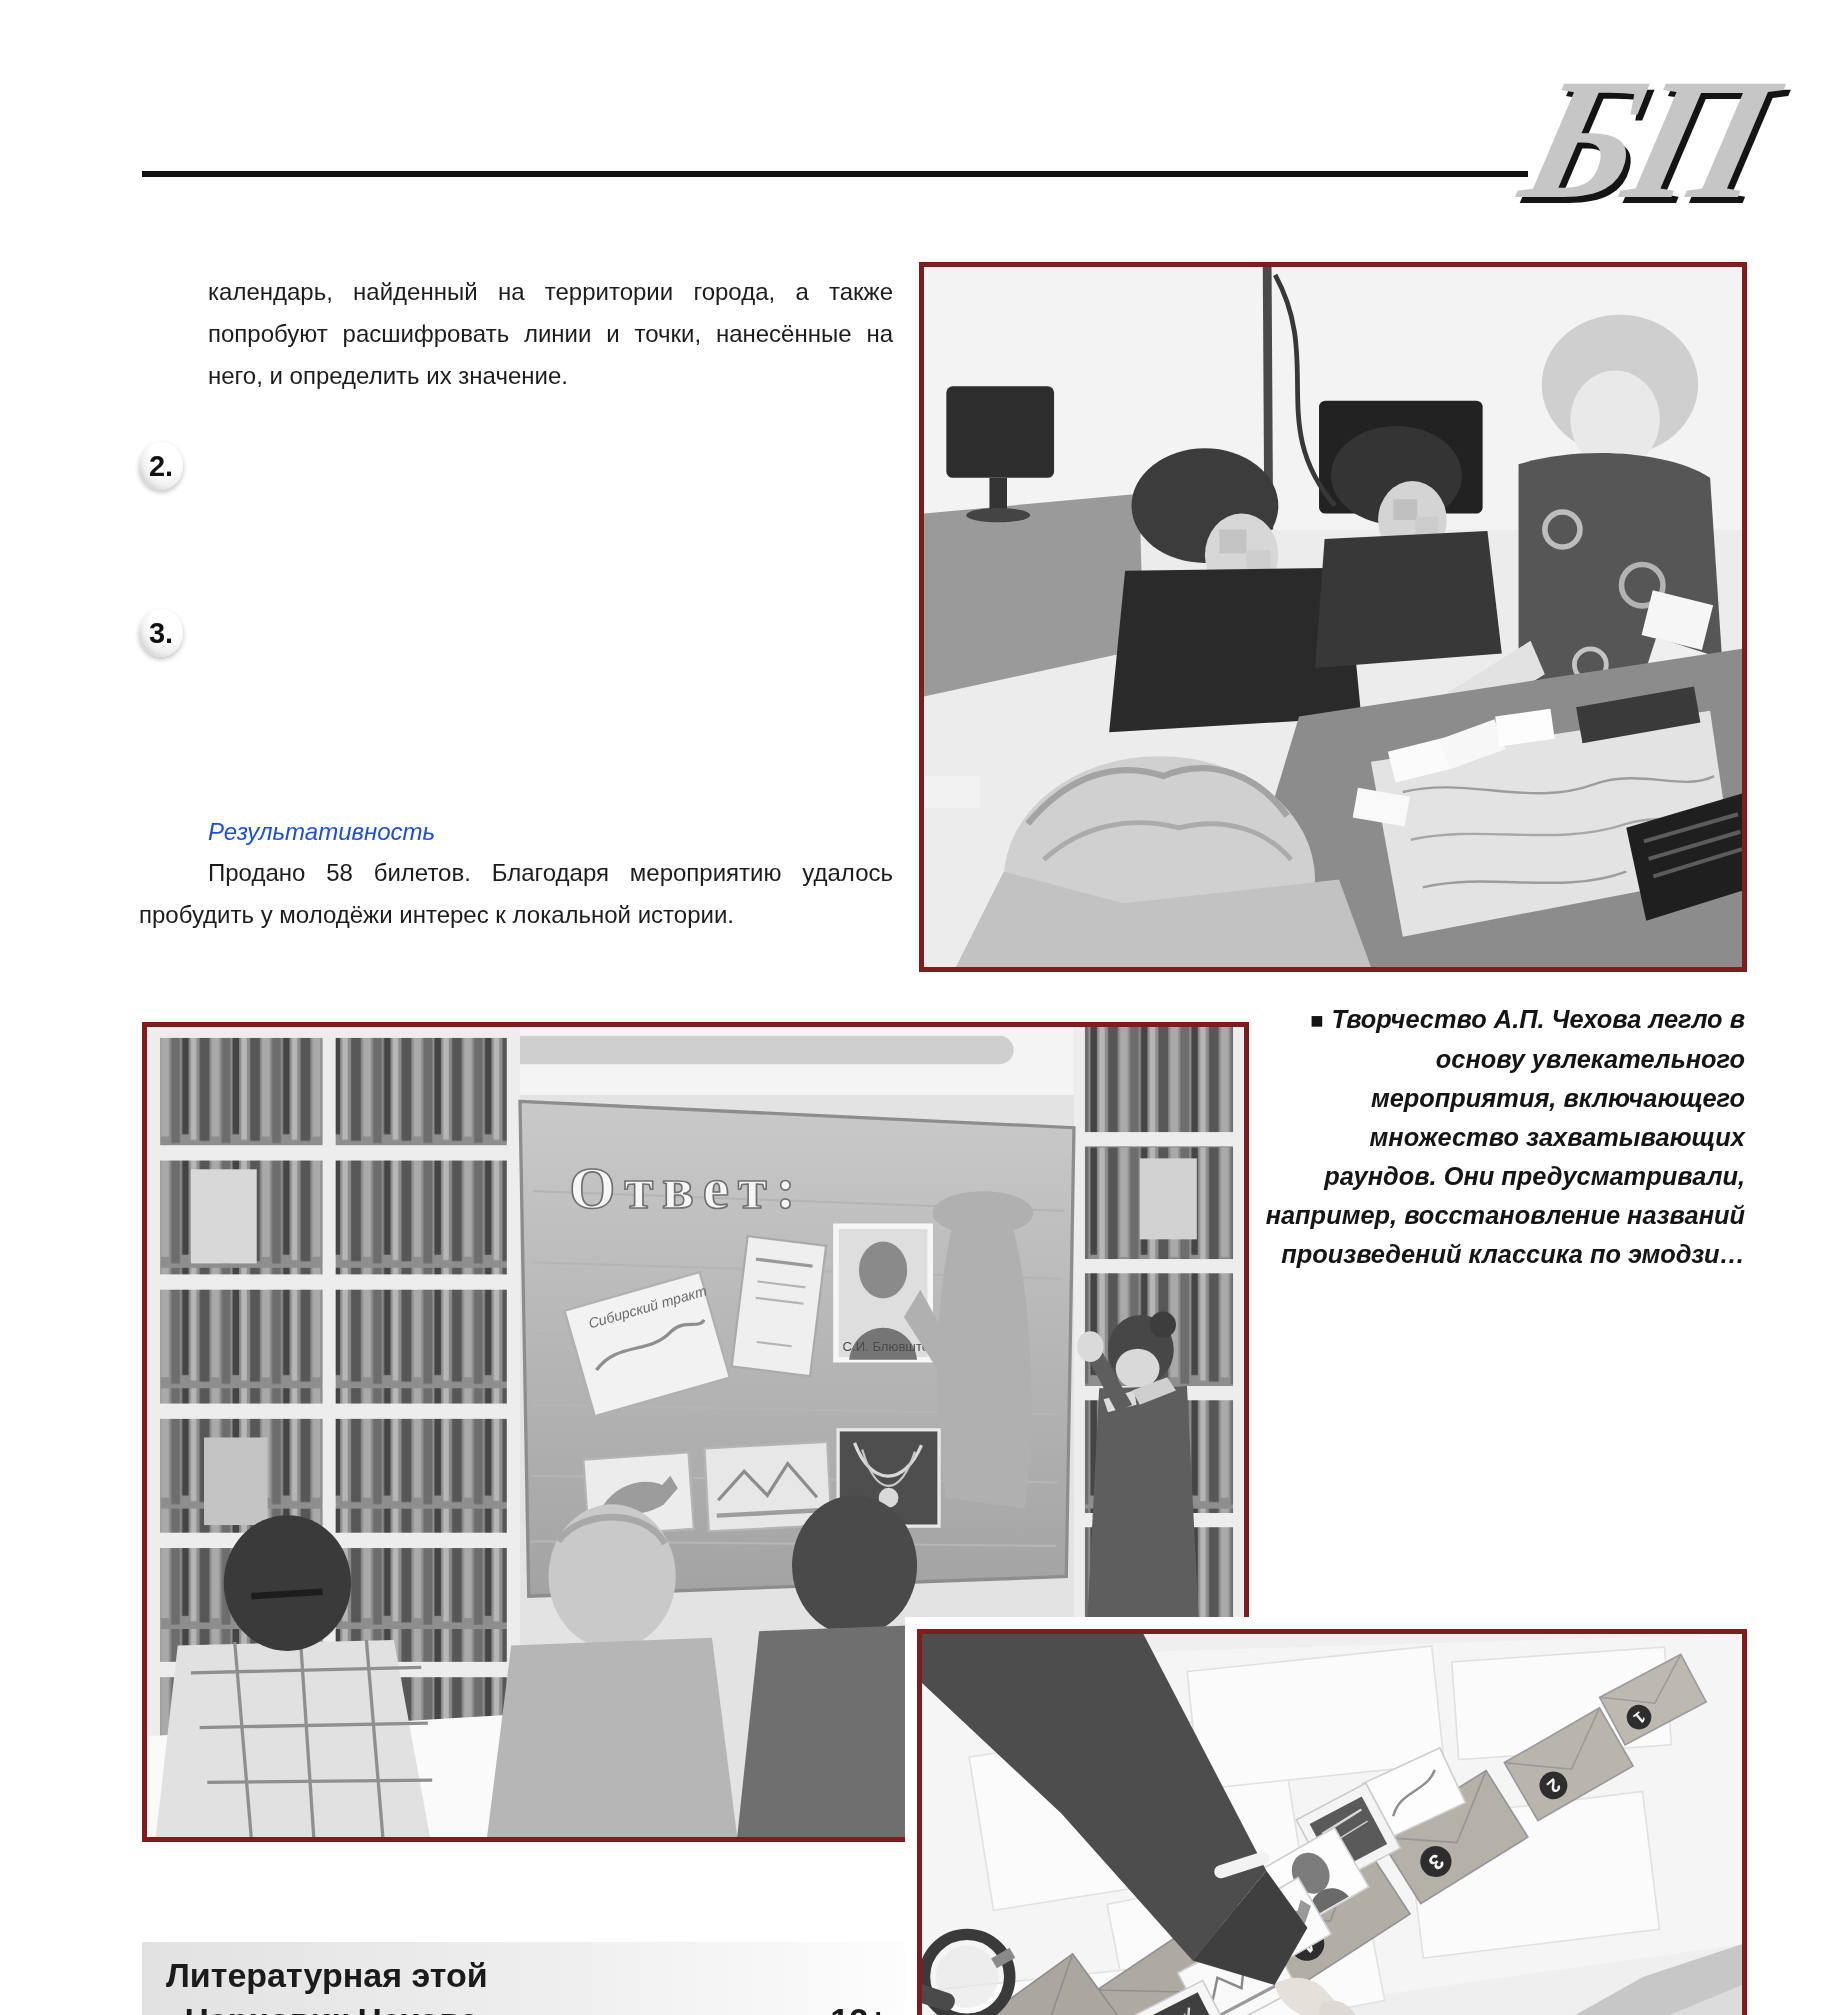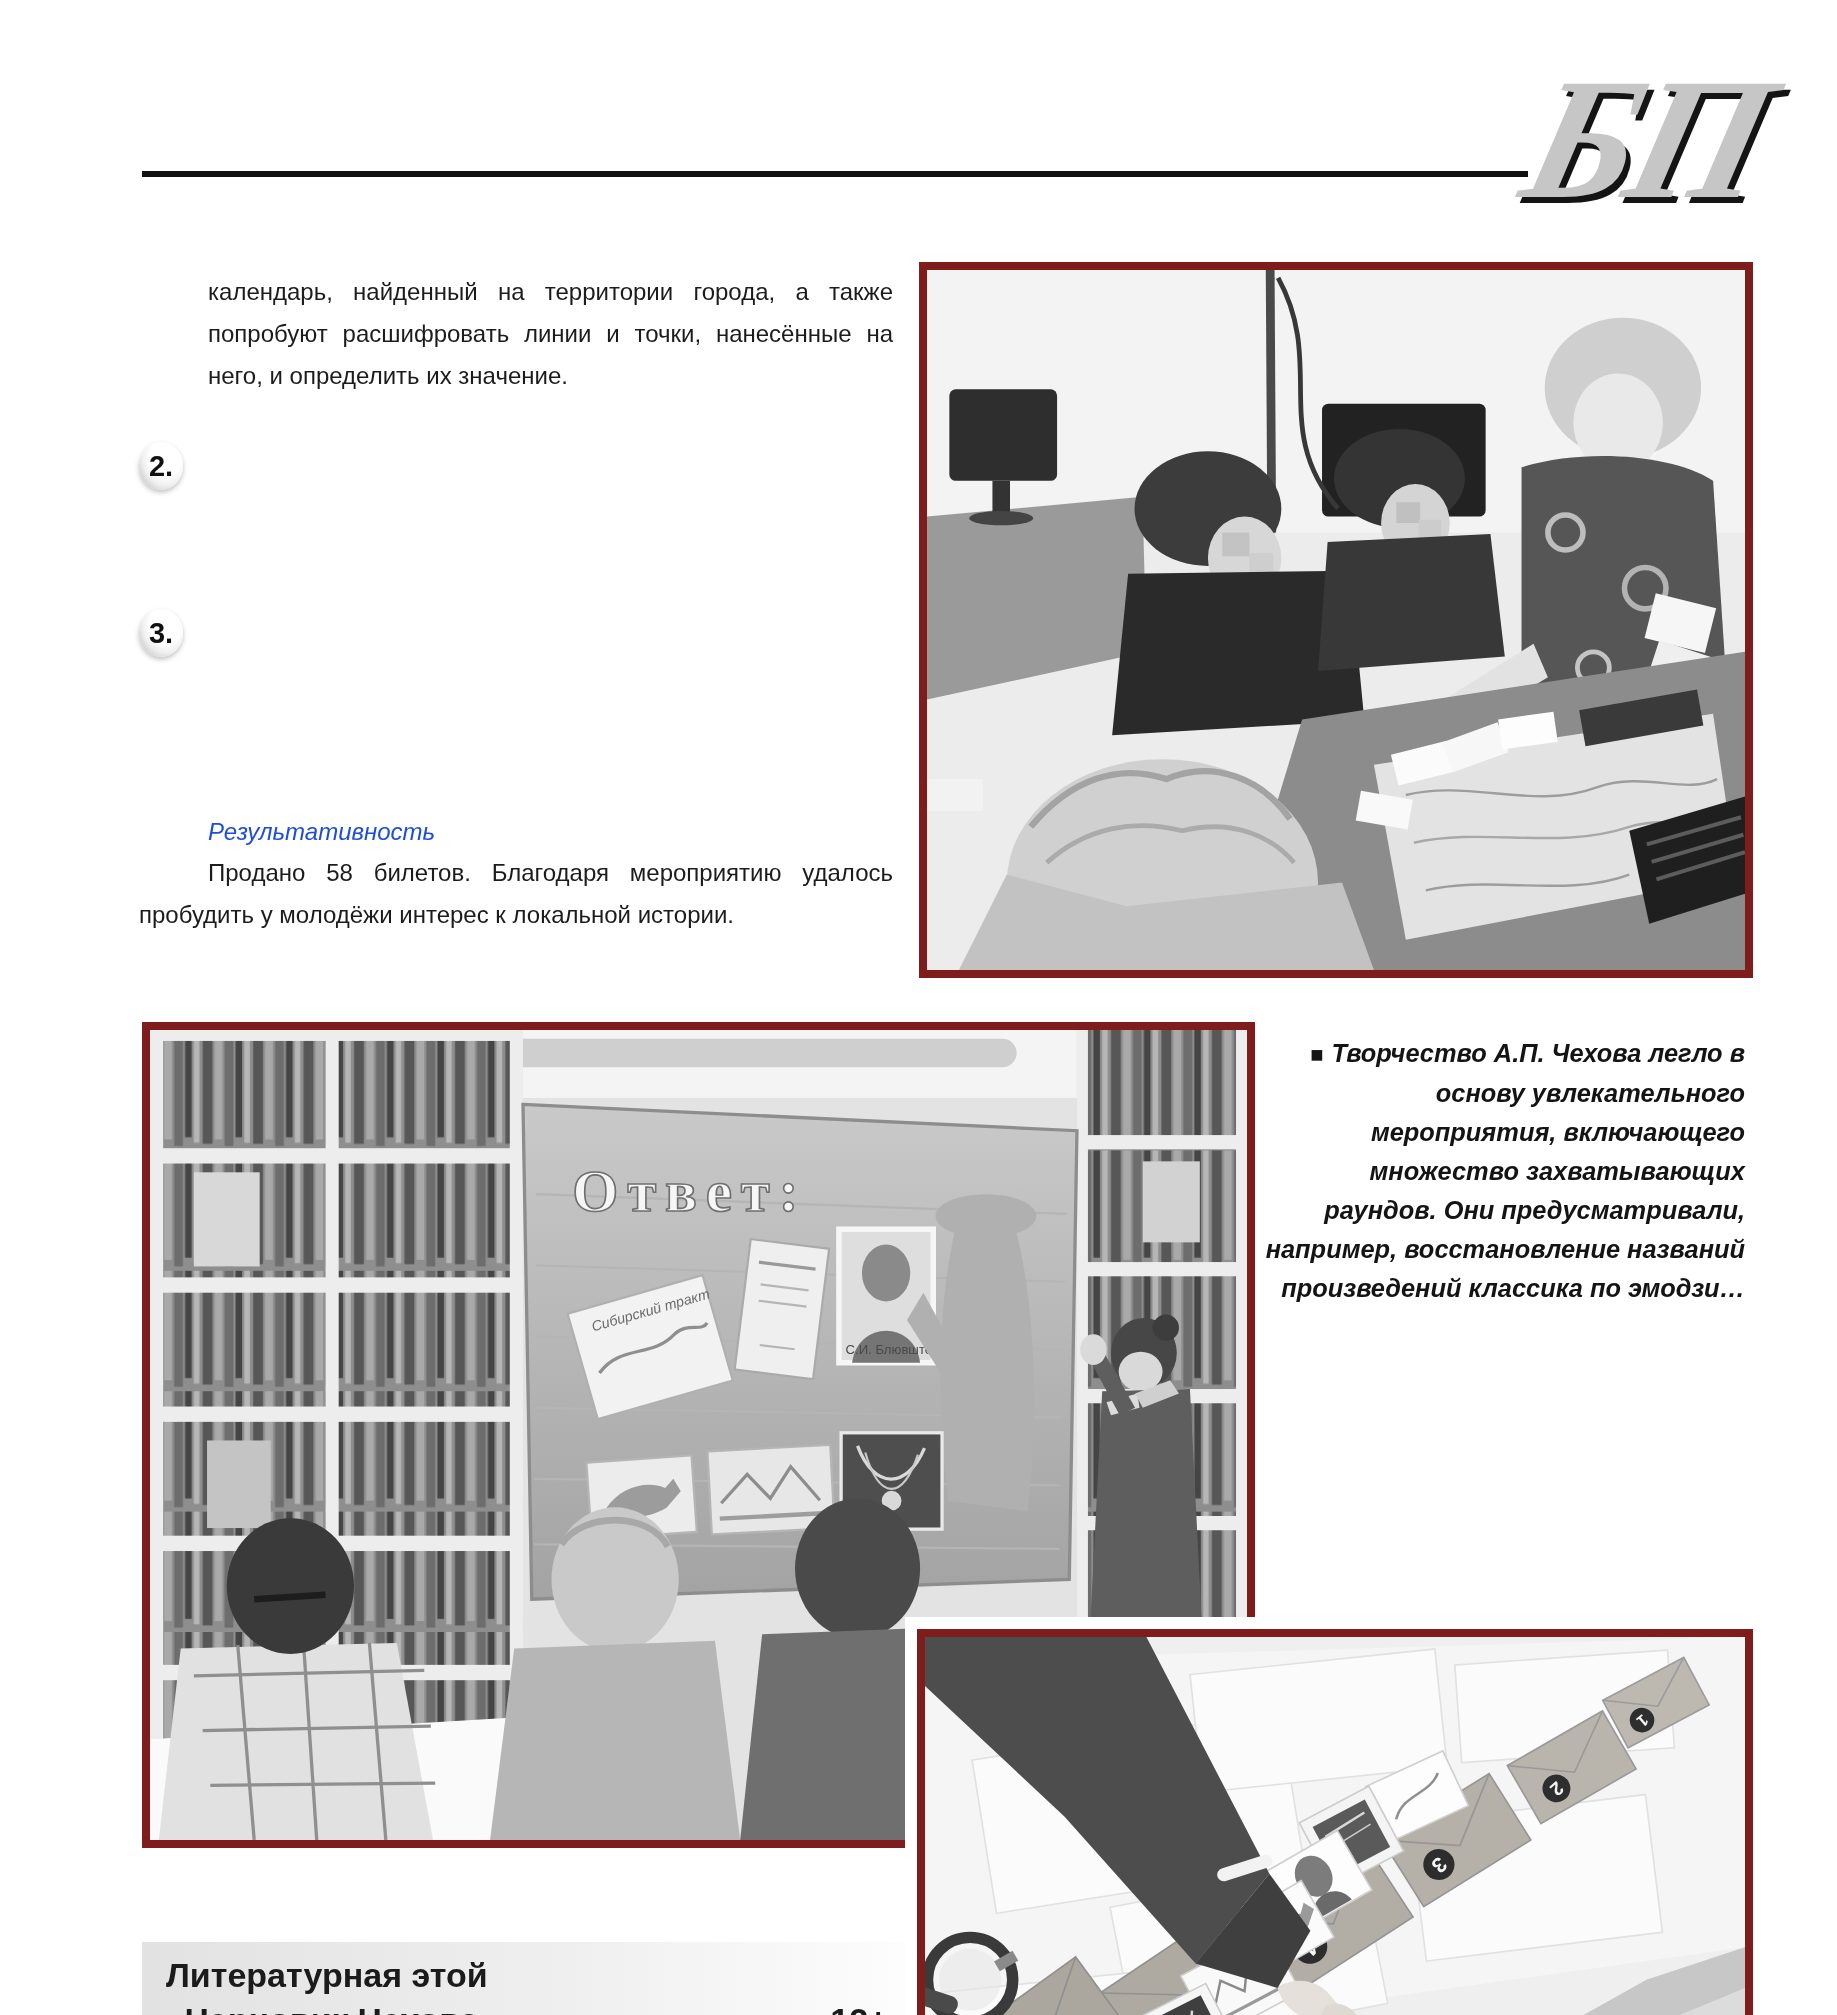--- a/index.html
+++ b/index.html
@@ -12,25 +12,25 @@
         color:#c6c6c6;transform:skewX(-14deg);letter-spacing:-7.3px;
         text-shadow:6.4px 6.4px 0 #141414;}
   
   .body-par{position:absolute;font-size:24px;line-height:42px;text-align:justify;color:#1c1c1c;}
   .ital-head{position:absolute;font-size:24px;line-height:42px;font-style:italic;color:#1d4ed8;white-space:nowrap;}
   .num-circle{position:absolute;width:44px;height:48px;border-radius:50%;
         background:radial-gradient(ellipse at 62% 30%, #ffffff 42%, #efefef 62%, #cccccc 82%, #909090 100%);
         box-shadow:0 2.4px 5.6px rgba(0,0,0,0.25);
         font-weight:bold;font-size:29px;line-height:48px;text-align:center;color:#111;}
   
-  .caption{position:absolute;font-weight:bold;font-style:italic;font-size:25.4px;line-height:39px;color:#141414;margin-top:34px;}
+  .caption{position:absolute;font-weight:bold;font-style:italic;font-size:25.4px;line-height:39px;color:#141414;}
   .cap-right{text-align:right;}
   .cap-bullet{font-style:normal;font-size:22px;letter-spacing:8px;}
   
-  .photo{position:absolute;border:8px solid #7f1d1d;overflow:hidden;background:#ef4444;}
+  .photo{position:absolute;border:5px solid #7f1d1d;overflow:hidden;background:#ef4444;}
   .photo svg{display:block;width:100%;height:100%;}
   #photo3{box-shadow:0 0 0 12px #ffffff;z-index:3;}
   
   .game-head{position:absolute;left:142px;top:1942px;width:768px;height:96px;
         background:linear-gradient(90deg,#e2e2e2 0%,#efefef 55%,#fdfdfd 100%);}
   .game-head .t1{position:absolute;left:24px;top:11.3px;font-size:34px;font-weight:bold;line-height:45px;white-space:nowrap;}
   .game-head .t2{position:absolute;left:24px;top:56px;font-size:34px;font-weight:bold;line-height:45px;white-space:nowrap;}
   .game-head .age{position:absolute;right:22px;top:56px;font-size:34px;font-weight:bold;line-height:45px;}
 </style>
 </head>

